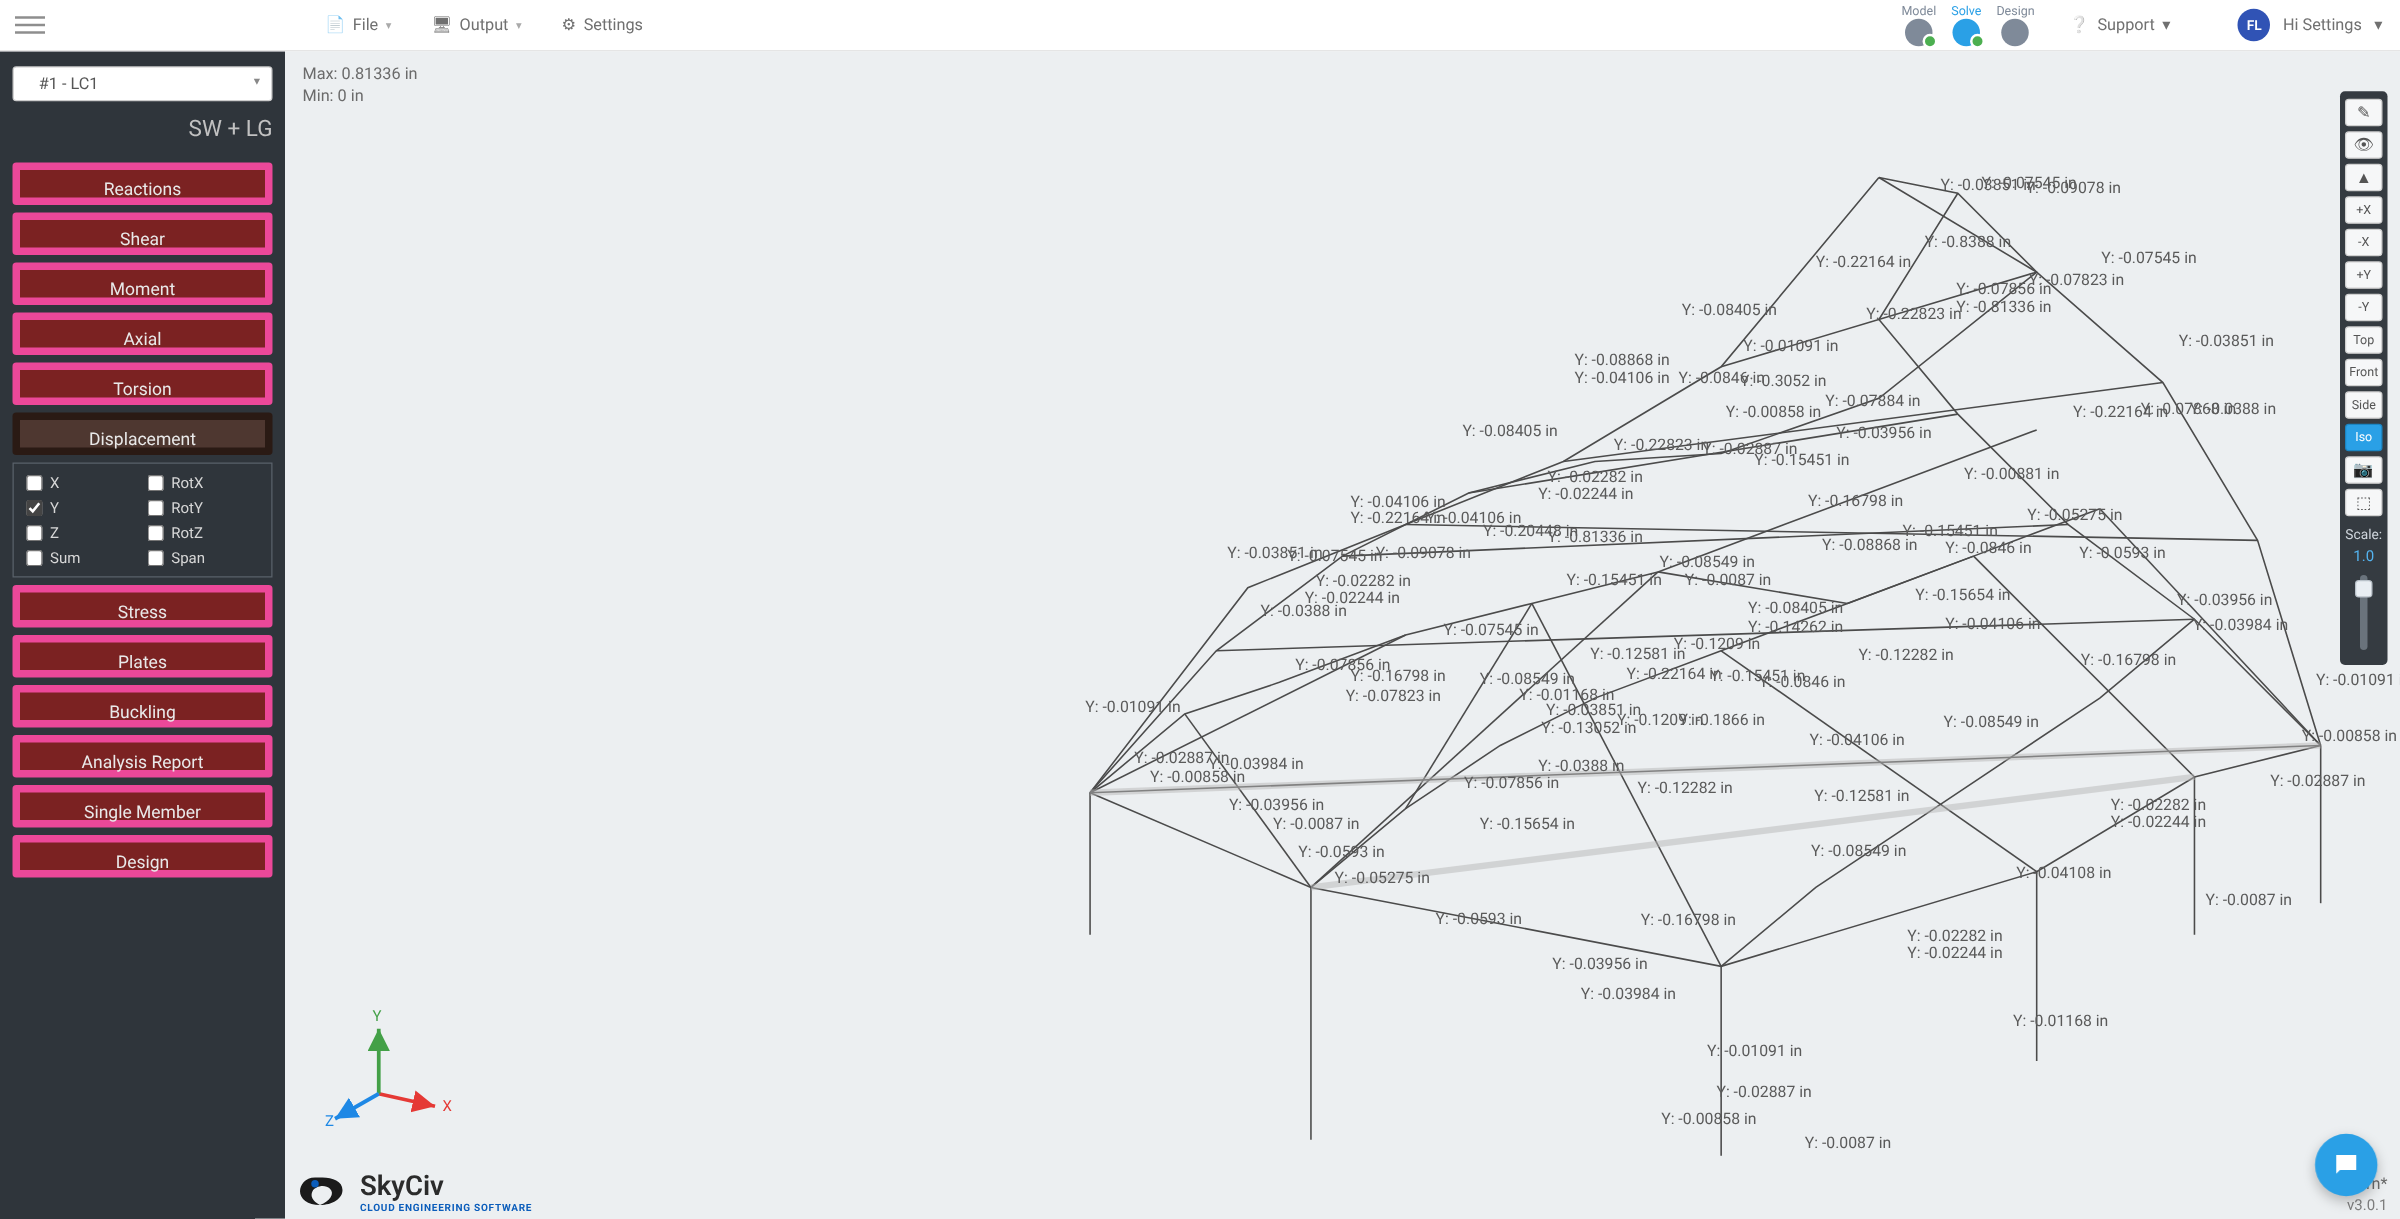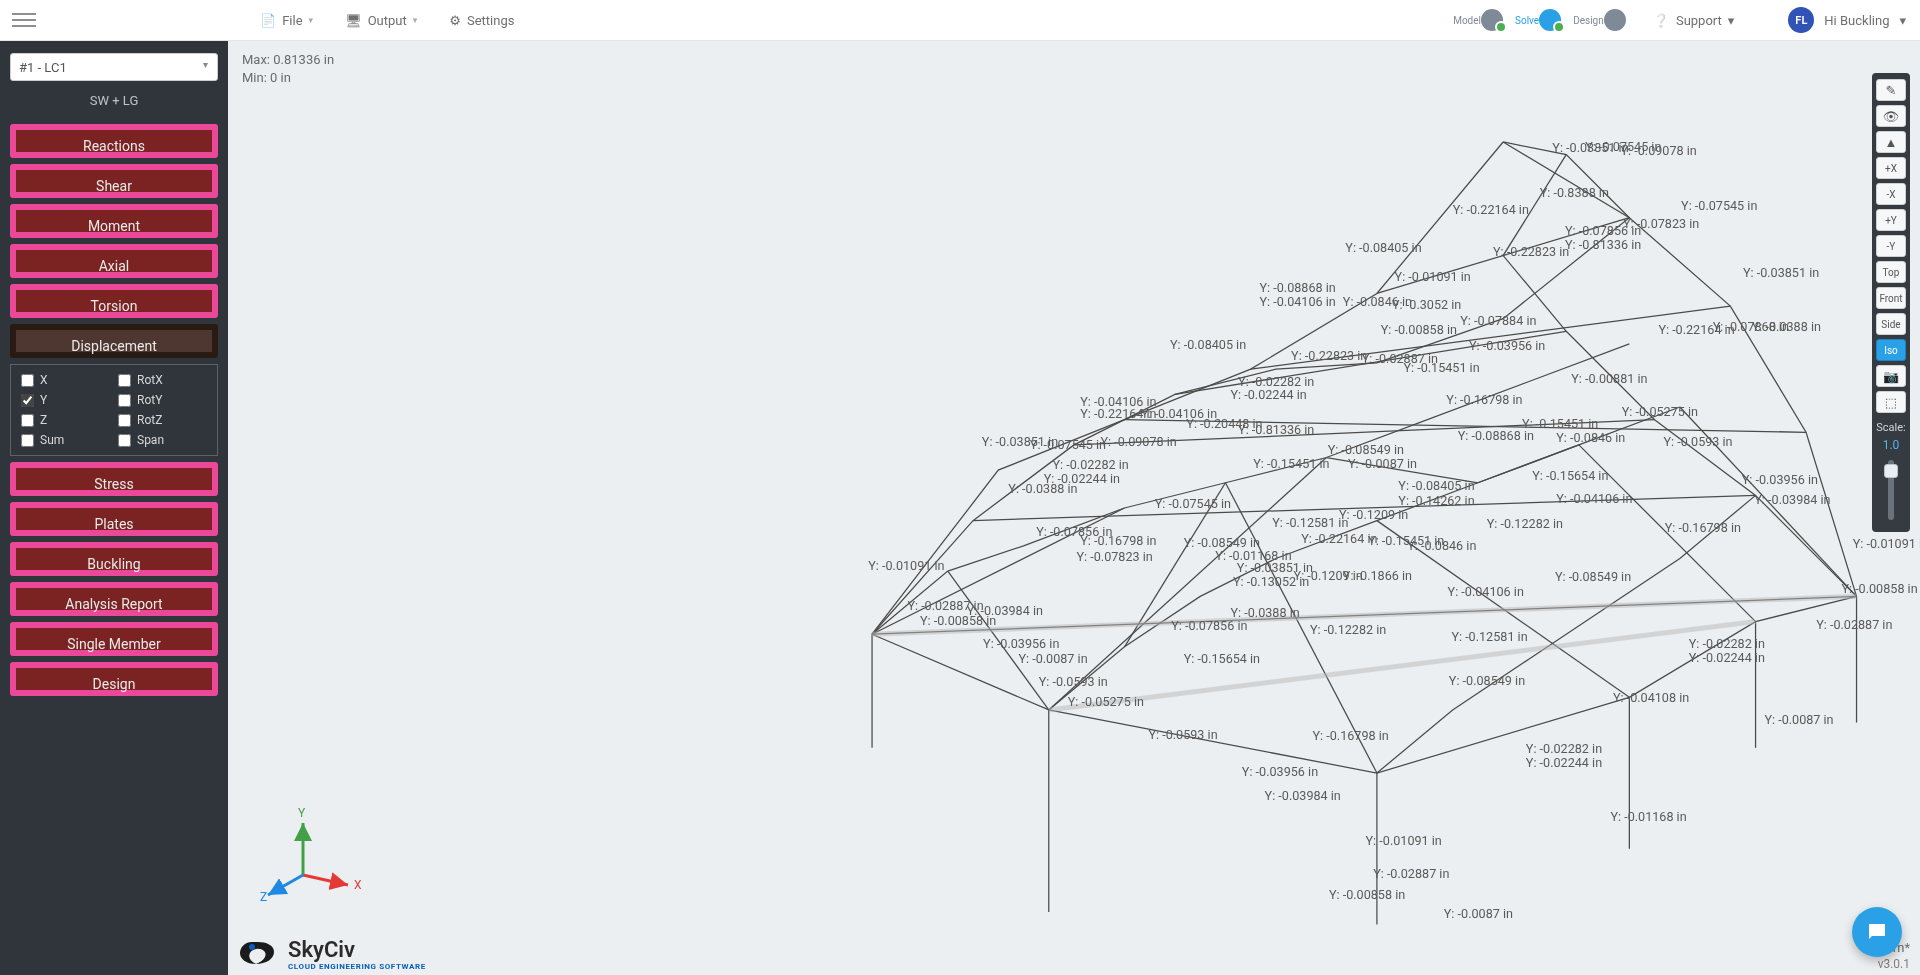--- a/index.html
+++ b/index.html
@@ -7,35 +7,35 @@
   body { background: #eceff1; color: #424242; font-size: 13px; display:flex; flex-direction:column; overflow:hidden;}
   
   .topbar { height: 41px; background:#fff; border-bottom:1px solid #e5e5e5; display:flex; align-items:center; padding:0 8px; gap:8px; position:relative; z-index:5;}
   .hamburger { width:24px; height:24px; display:flex; flex-direction:column; justify-content:center; gap:4px; cursor:pointer; margin-left:4px; margin-right:16px;}
   .hamburger span { display:block; height:2px; background:#8e8e8e; }
   .top-menu { display:flex; gap:32px; margin-left:200px;}
   .top-menu-item { color:#707070; cursor:pointer; font-size:13px; display:flex; align-items:center; gap:6px;}
   .top-menu-item .caret { font-size:9px; color:#aaa;}
   .top-spacer { flex:1; }
   .stage-icons { display:flex; gap:12px; align-items:flex-end; margin-right:20px; }
-  .stage { display:flex; flex-direction:row; align-items:center; font-size:10px; color:#7f8a99;justify-content:flex-end;}
+  .stage { display:flex; flex-direction:column; align-items:center; font-size:10px; color:#7f8a99;justify-content:flex-end;}
   .stage.active { color:#2aa0e6; }
   .stage-circle { width:22px; height:22px; border-radius:50%; background:#7f8a99; position:relative;}
   .stage.active .stage-circle { background:#2aa0e6;}
   .stage-tick { position:absolute; bottom:-2px; right:-4px; width:12px; height:12px; border-radius:50%; background:#4caf50; border:2px solid #fff;}
   .support { color:#707070; cursor:pointer; font-size:13px; display:flex; align-items:center; gap:6px; margin-right:20px;}
   .user-chip { display:flex; align-items:center; gap:10px; cursor:pointer; color:#707070; margin-right:6px;}
   .avatar { width:26px; height:26px; border-radius:50%; background:#3053b5; color:#fff; font-size:11px; font-weight:600; display:flex; align-items:center; justify-content:center;margin-left:26px;}
   
   .main { flex:1; display:flex; min-height:0;}
   .leftpanel { width:228px; background:#2f353b; color:#d7d7d7; padding:12px 10px; display:flex; flex-direction:column; gap:6px; overflow:hidden;}
   .select-wrap { position:relative; width:100%; }
-  .select-wrap select { width:100%; height:28px; padding:4px 8px; font-size:13px; border:1px solid #ccc; border-radius:3px; background:#fff; color:#555; appearance:none;}
+  .select-wrap select { width:100%; height:28px; padding:4px 20px; font-size:13px; border:1px solid #ccc; border-radius:3px; background:#fff; color:#555; appearance:none;}
   .select-wrap::after { content:"▾"; position:absolute; right:10px; top:6px; color:#888; font-size:10px; pointer-events:none;}
-  .lc-label { text-align:center; color:#c1c1c1; font-size:13px; margin:6px 0 10px;}
+  .lc-label { text-align:right; color:#c1c1c1; font-size:18px; margin:6px 0 10px;}
   .red-btn { background:#7b2222; border:6px solid #ec4899; color:#e9e9e9; height:34px; border-radius:3px; cursor:pointer; font-size:14px; text-align:center; line-height:32px; }
   .red-btn.active { background:#4e3730; border-color:#2a1a14; }
   .checks { border:1px solid #5a626b; padding:8px 10px; display:grid; grid-template-columns:1fr 1fr; gap:6px 8px; font-size:12px;}
   .chk { display:flex; align-items:center; gap:6px; cursor:pointer; }
   .chk input { width:13px; height:13px; accent-color:#444;}
   
   .canvas { flex:1; position:relative; background:#eceff1; overflow:hidden;}
   .minmax { position:absolute; top:10px; left:14px; font-size:13px; color:#6b6b6b; line-height:1.35;}
   .structure { position:absolute; inset:0;}
   .structure svg { width:100%; height:100%; }
@@ -88,21 +88,21 @@
         </div>
     </div>
     <div class="stage">
       <span>Design</span>
       <div class="stage-circle"></div>
     </div>
   </div>
   <div class="support">❔ <span>Support</span> <span class="caret">▾</span></div>
   <div class="user-chip">
     <div class="avatar">FL</div>
-    <span>Hi Buckling</span>
+    <span>Hi Settings</span>
     <span class="caret">▾</span>
   </div>
 </div>
 
 <div class="main">
 
   <div class="leftpanel">
     <div class="select-wrap">
       <select>
         <option>#1 - LC1</option>

